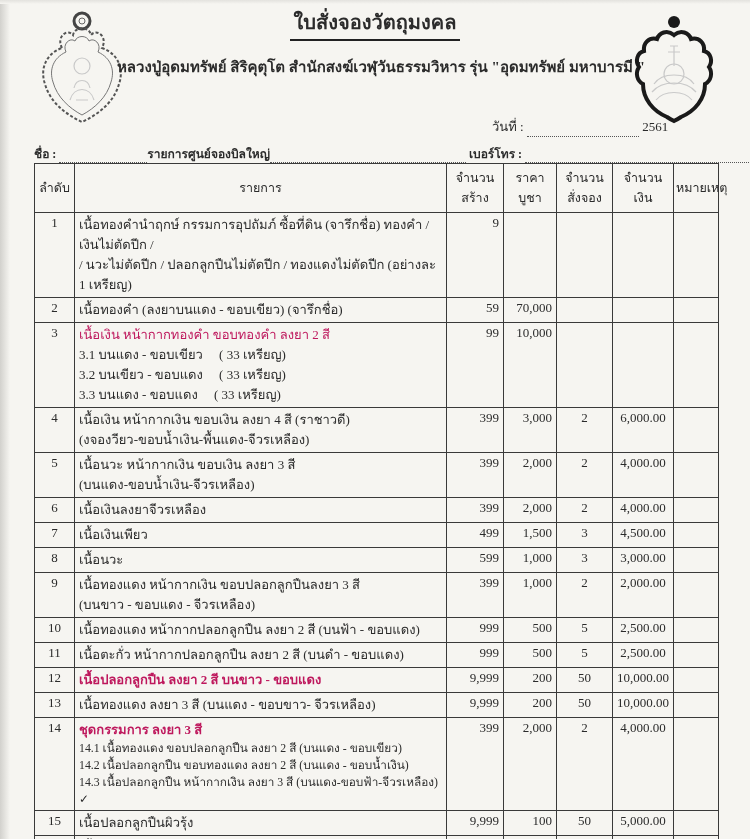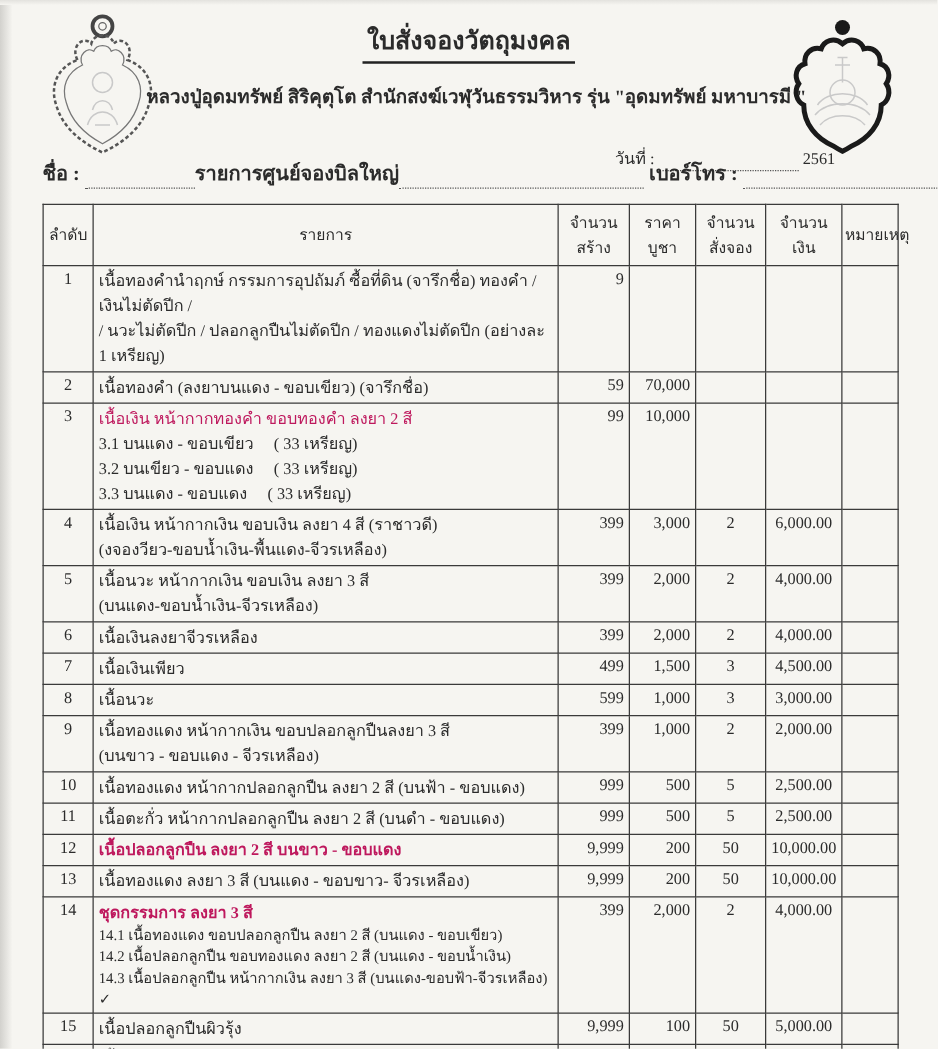--- a/index.html
+++ b/index.html
@@ -11,30 +11,30 @@
     overflow:hidden;
   }
   .scan-edge-left{position:absolute;left:0;top:0;width:10px;height:100%;
     background:linear-gradient(to right,#d2d1cd,#f6f5f1);}
   .scan-edge-top{position:absolute;left:0;top:0;width:100%;height:4px;
     background:linear-gradient(to bottom,#e3e2de,#f6f5f1);}
 
   
   .doc-header{position:absolute;left:0;top:6px;width:100%;text-align:center;}
   .doc-title{display:inline-block;font-size:20px;font-weight:bold;
-    border-bottom:2px solid #222;padding:0 4px 1px 4px;margin-top:10px;}
+    border-bottom:2px solid #222;padding:0 4px 1px 4px;margin-top:0;}
   .doc-sub1{margin-top:14px;font-size:15px;font-weight:bold;margin-left:12px;}
   .doc-sub2{margin-top:12px;font-size:15px;font-weight:bold;}
 
   .amulet{position:absolute;top:8px;width:112px;height:122px;}
   .amulet-left{left:26px;}
   .amulet-right{left:618px;}
 
   .date-line{position:absolute;top:116px;left:492px;font-size:13px;}
-  .name-line{position:absolute;top:126px;left:34px;width:686px;font-size:16px;
+  .name-line{position:absolute;top:144px;left:34px;width:686px;font-size:12px;
     white-space:nowrap;}
   .dots{display:inline-block;border-bottom:1.2px dotted #555;height:13px;
     vertical-align:bottom;}
   .d90{width:88px}.d200{width:196px}.d120{width:112px}.d230{width:224px}
   .bold{font-weight:bold;}
 
   
   table.order{position:absolute;left:34px;top:163px;width:684px;
     border-collapse:collapse;table-layout:fixed;font-size:13px;}
   table.order th,table.order td{border:1.4px solid #3a3a3a;vertical-align:top;

